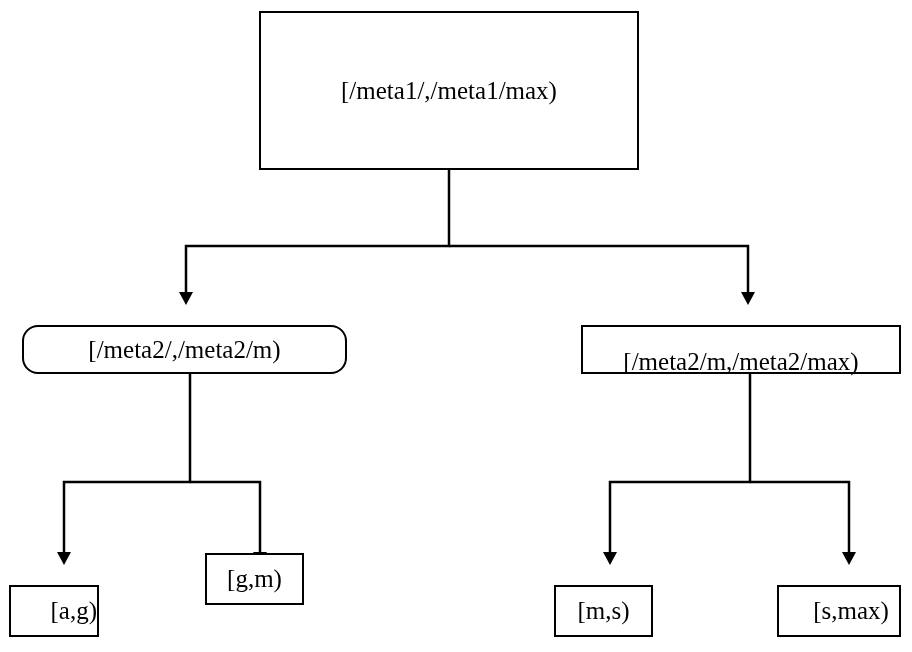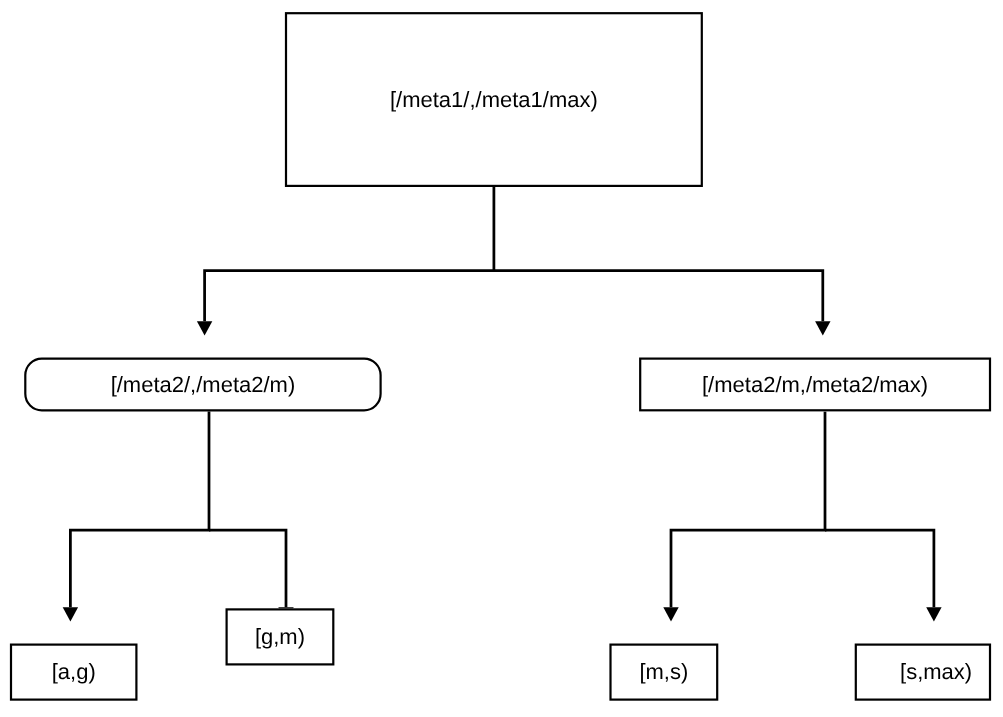--- a/index.html
+++ b/index.html
@@ -29,22 +29,22 @@
   .node-box {
     position: absolute;
     box-sizing: border-box;
     border: 2px solid #000000;
     background: #ffffff;
     display: flex;
     align-items: center;
     justify-content: center;
   }
   .node-label {
-    font-family: Liberation Sans, sans-serif;
-    font-size: 20px;
+    font-family: Liberation Serif, serif;
+    font-size: 25px;
     line-height: 20px;
     color: #000000;
     white-space: pre;
     letter-spacing: 0px;
   }
 
   
   #node-root {
     left: 259px;
     top: 11px;
@@ -58,28 +58,30 @@
     top: 325px;
     width: 325px;
     height: 49px;
     border-radius: 16px;
   }
   #node-mid-right {
     left: 581px;
     top: 325px;
     width: 320px;
     height: 49px;
+    align-items: flex-end;
   }
 
   
   #node-leaf-0 {
     left: 9px;
     top: 585px;
-    width: 116px;
+    width: 90px;
     height: 52px;
+    justify-content: flex-end;
   }
   #node-leaf-1 {
     left: 205px;
     top: 553px;
     width: 99px;
     height: 52px;
   }
   #node-leaf-2 {
     left: 554px;
     top: 585px;

